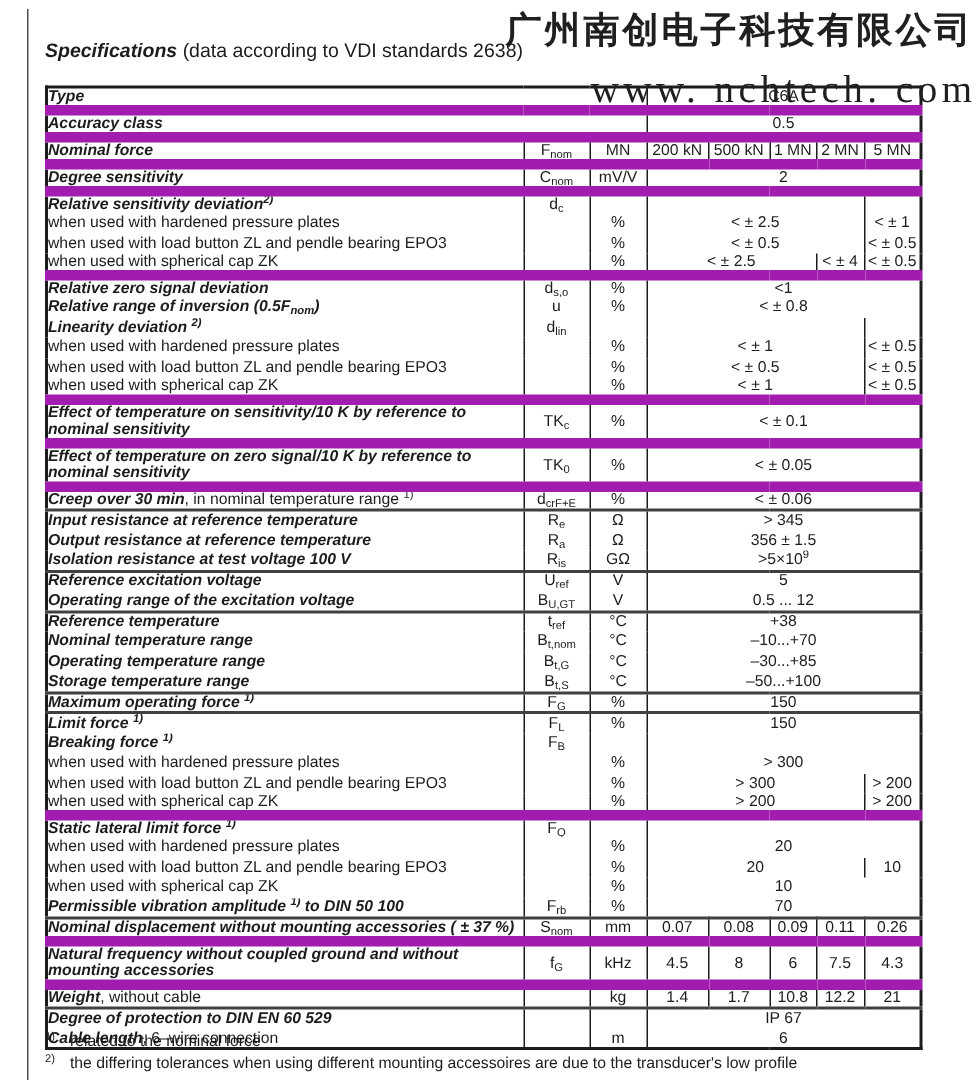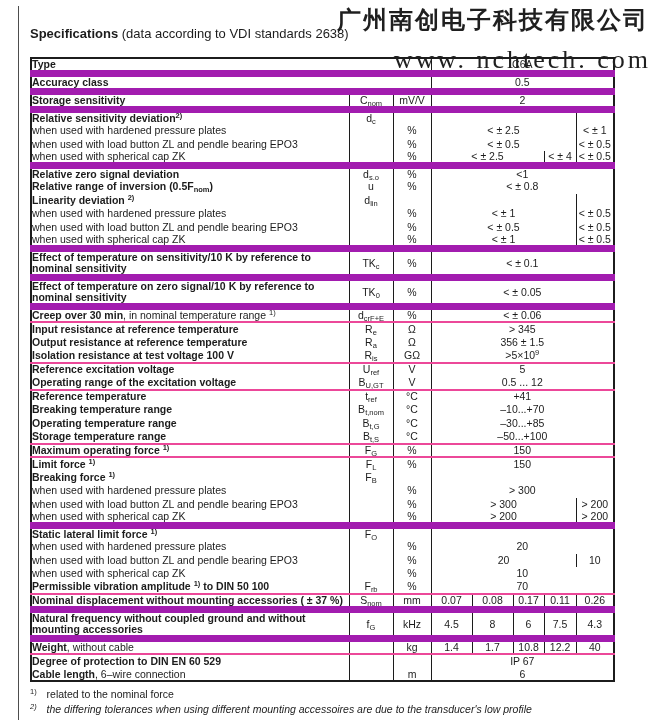--- a/index.html
+++ b/index.html
@@ -13,29 +13,29 @@
   #wm2{position:absolute;right:0px;top:45px;font-size:26px;letter-spacing:3px;
        font-family:"Liberation Serif",serif;color:#1f1f1f;white-space:nowrap;z-index:5;}
   #spec-table{position:absolute;left:30px;top:57px;border-collapse:collapse;table-layout:fixed;
        width:583px;font-size:10.5px;color:#1c1c1c;}
   #spec-table td{padding:0;vertical-align:middle;line-height:1.05;overflow:hidden;}
   td.lbl{padding-left:9px;text-align:left;line-height:1.1;}
   td.lbl.ind{padding-left:21px;}
   td.sym,td.unit,td.val{text-align:center;}
   td.blft{border-left:1px solid #1c1c1c;}
   tr.bb1>td{border-bottom:7px solid #a21caf;}
-  tr.bb2>td{border-bottom:2px solid #ec4899;}
+  tr.bb2>td{border-bottom:2px solid #404040;}
   #spec-table{border:2px solid #1c1c1c;}
   sub{font-size:7.5px;vertical-align:-2px;line-height:0;}
   sup{font-size:7.5px;vertical-align:4px;line-height:0;}
-  b{font-weight:700;}
+  b{font-weight:700;font-style:italic;}
   .footnote{position:absolute;left:30px;font-size:10.5px;color:#1c1c1c;white-space:nowrap;}
   .footnote sup{margin-right:7px;}
   #fn1{top:688px;}
-  #fn2{top:703px;font-style:italic;}
+  #fn2{top:703px;}
 </style>
 </head>
 <body>
 
 <div id="page">
   <div id="edge-line"></div>
 
   <div id="title"><b>Specifications</b><span> (data according to VDI standards 2638)</span></div>
 
   <div id="wm1">广州南创电子科技有限公司</div>
@@ -54,22 +54,32 @@
     </colgroup>
     <tbody id="tbody">
         <tr class="bb1" style="height: 14px;">
           <td class="lbl" colspan="3"><b>Type</b></td>
           <td class="val blft" colspan="5">C6A</td>
         </tr>
         <tr class="bb1" style="height: 13.5px;">
           <td class="lbl" colspan="3"><b>Accuracy class</b></td>
           <td class="val blft" colspan="5">0.5</td>
         </tr>
-        <tr class="bb1" style="height: 13.5px;">
-          <td class="lbl"><b>Storage sensitivity</b></td>
+        <tr class="bb1" style="height: 14px;">
+          <td class="lbl"><b>Nominal force</b></td>
+          <td class="sym blft">F<sub>nom</sub></td>
+          <td class="unit blft">MN</td>
+          <td class="val blft">200 kN</td>
+          <td class="val blft">500 kN</td>
+          <td class="val blft">1 MN</td>
+          <td class="val blft">2 MN</td>
+          <td class="val blft">5 MN</td>
+        </tr>
+        <tr class="bb1" style="height: 13.5px;">
+          <td class="lbl"><b>Degree sensitivity</b></td>
           <td class="sym blft">C<sub>nom</sub></td>
           <td class="unit blft">mV/V</td>
           <td class="val blft" colspan="5">2</td>
         </tr>
         <tr style="height: 13.5px;">
           <td class="lbl"><b>Relative sensitivity deviation<sup>2)</sup></b></td>
           <td class="sym blft">d<sub>c</sub></td>
           <td class="unit blft"></td>
           <td class="val blft" colspan="4"></td>
           <td class="val blft"></td>
@@ -181,24 +191,24 @@
         <tr class="bb2" style="height: 13.5px;">
           <td class="lbl"><b>Operating range of the excitation voltage</b></td>
           <td class="sym blft">B<sub>U,GT</sub></td>
           <td class="unit blft">V</td>
           <td class="val blft" colspan="5">0.5 ... 12</td>
         </tr>
         <tr style="height: 13.5px;">
           <td class="lbl"><b>Reference temperature</b></td>
           <td class="sym blft">t<sub>ref</sub></td>
           <td class="unit blft">°C</td>
-          <td class="val blft" colspan="5">+41</td>
-        </tr>
-        <tr style="height: 13.5px;">
-          <td class="lbl"><b>Breaking temperature range</b></td>
+          <td class="val blft" colspan="5">+38</td>
+        </tr>
+        <tr style="height: 13.5px;">
+          <td class="lbl"><b>Nominal temperature range</b></td>
           <td class="sym blft">B<sub>t,nom</sub></td>
           <td class="unit blft">°C</td>
           <td class="val blft" colspan="5">–10...+70</td>
         </tr>
         <tr style="height: 13.5px;">
           <td class="lbl"><b>Operating temperature range</b></td>
           <td class="sym blft">B<sub>t,G</sub></td>
           <td class="unit blft">°C</td>
           <td class="val blft" colspan="5">–30...+85</td>
         </tr>
@@ -276,21 +286,21 @@
           <td class="sym blft">F<sub>rb</sub></td>
           <td class="unit blft">%</td>
           <td class="val blft" colspan="5">70</td>
         </tr>
         <tr class="bb1" style="height: 13.5px;">
           <td class="lbl"><b>Nominal displacement without mounting accessories ( ± 37 %)</b></td>
           <td class="sym blft">S<sub>nom</sub></td>
           <td class="unit blft">mm</td>
           <td class="val blft">0.07</td>
           <td class="val blft">0.08</td>
-          <td class="val blft">0.17</td>
+          <td class="val blft">0.09</td>
           <td class="val blft">0.11</td>
           <td class="val blft">0.26</td>
         </tr>
         <tr class="bb1" style="height: 25px;">
           <td class="lbl"><b>Natural frequency without coupled ground and without mounting accessories</b></td>
           <td class="sym blft">f<sub>G</sub></td>
           <td class="unit blft">kHz</td>
           <td class="val blft">4.5</td>
           <td class="val blft">8</td>
           <td class="val blft">6</td>
@@ -298,21 +308,21 @@
           <td class="val blft">4.3</td>
         </tr>
         <tr class="bb2" style="height: 13.5px;">
           <td class="lbl"><b>Weight</b>, without cable</td>
           <td class="sym blft"></td>
           <td class="unit blft">kg</td>
           <td class="val blft">1.4</td>
           <td class="val blft">1.7</td>
           <td class="val blft">10.8</td>
           <td class="val blft">12.2</td>
-          <td class="val blft">40</td>
+          <td class="val blft">21</td>
         </tr>
         <tr style="height: 13.5px;">
           <td class="lbl"><b>Degree of protection to DIN EN 60 529</b></td>
           <td class="sym blft"></td>
           <td class="unit blft"></td>
           <td class="val blft" colspan="5">IP 67</td>
         </tr>
         <tr style="height: 13.5px;">
           <td class="lbl"><b>Cable length</b>, 6–wire connection</td>
           <td class="sym blft"></td>

